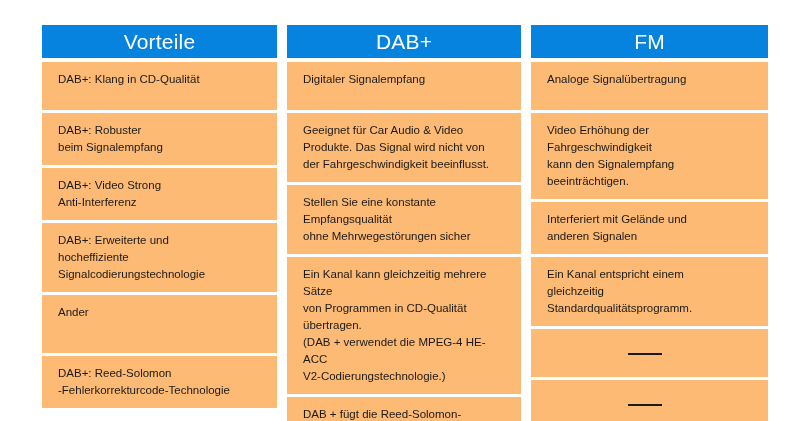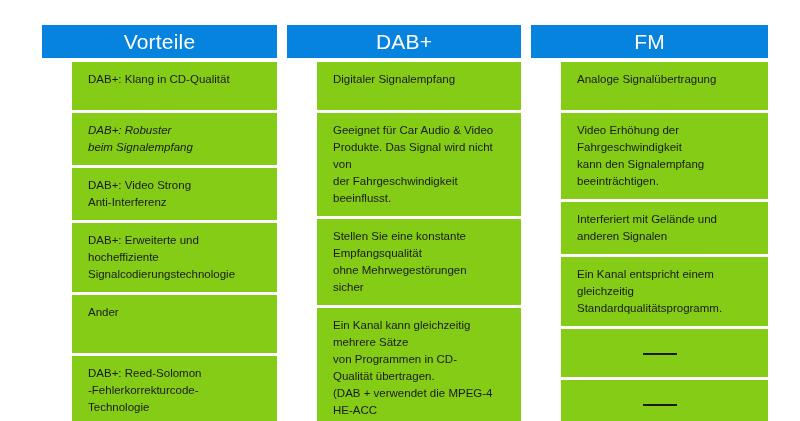--- a/index.html
+++ b/index.html
@@ -43,28 +43,27 @@
     height: 33px;
     line-height: 33px;
     text-align: center;
     font-size: 21px;
     font-weight: normal;
     letter-spacing: 0.2px;
     margin-bottom: 1px;
   }
 
   .cell {
-    background: #84cc16;
+    background: #fdba74;
     color: #1a1a1a;
     font-size: 11.5px;
     line-height: 17px;
     padding: 9px 26px 9px 16px;
     box-sizing: border-box;
     white-space: pre-line;
-    margin-left: 30px;
   }
   .cell.dash {
     text-align: center;
     display: flex;
     align-items: center;
     justify-content: center;
   }
   .dash-mark {
     display: inline-block;
     width: 34px;
@@ -74,21 +73,21 @@
   }
 </style>
 </head>
 <body>
 
 <div id="canvas">
   <div class="table-wrap" id="table-root">
       <div class="column col-0">
         <div class="col-head">Vorteile</div>
         <div class="cell" style="min-height: 48px;">DAB+: Klang in CD-Qualität</div>
-        <div class="cell" style="min-height: 48px; font-style: italic;">DAB+: Robuster
+        <div class="cell" style="min-height: 48px;">DAB+: Robuster
 beim Signalempfang</div>
         <div class="cell" style="min-height: 48px;">DAB+: Video Strong
 Anti-Interferenz</div>
         <div class="cell" style="min-height: 65px;">DAB+: Erweiterte und
 hocheffiziente
 Signalcodierungstechnologie</div>
         <div class="cell" style="min-height: 58px;"> Ander</div>
         <div class="cell" style="min-height: 48px;">DAB+: Reed-Solomon
 -Fehlerkorrekturcode-Technologie</div>
       </div>

